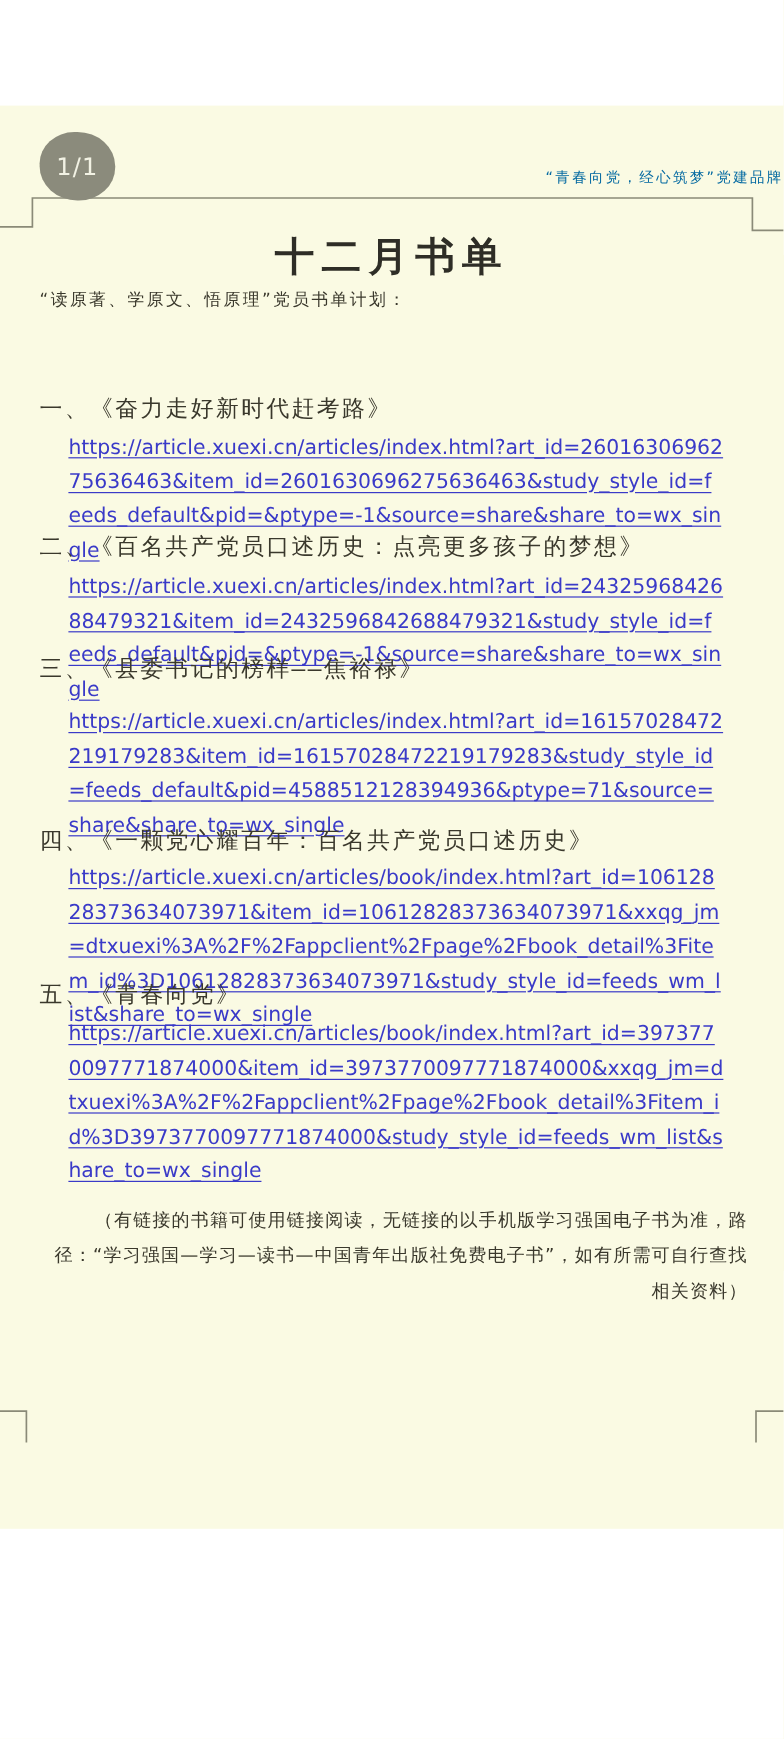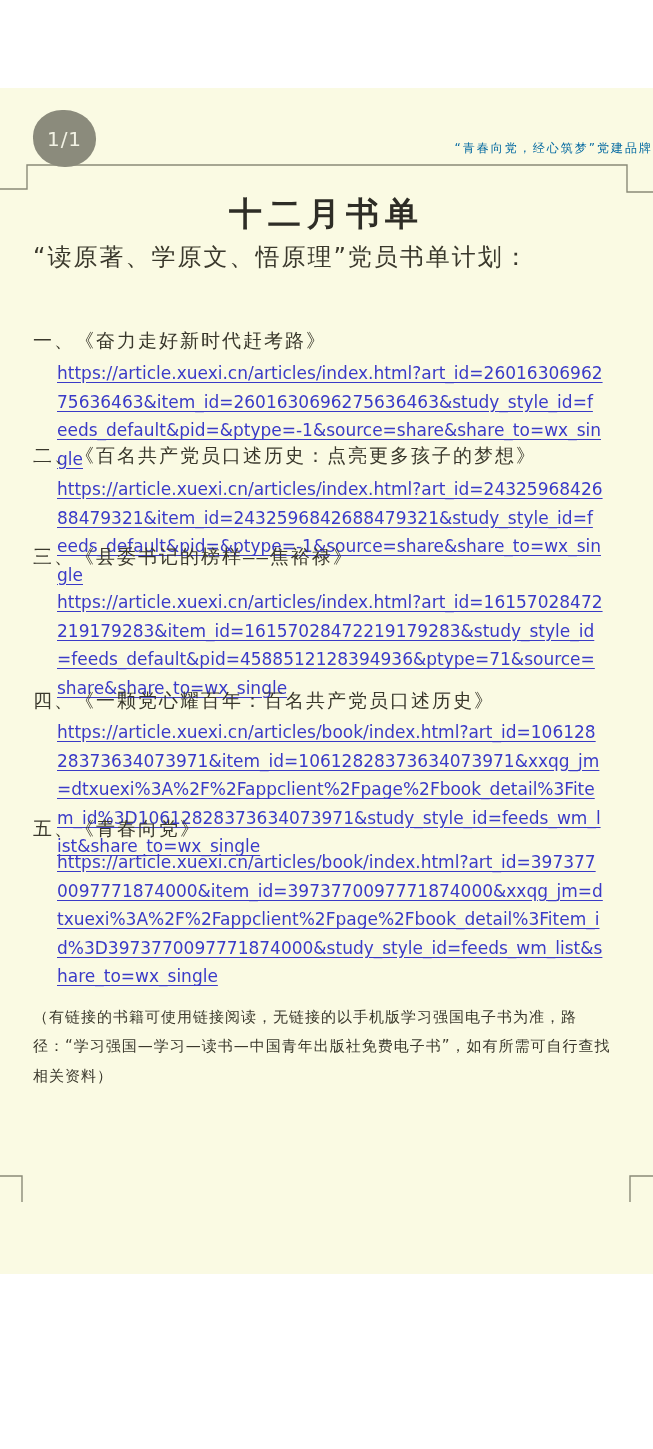--- a/index.html
+++ b/index.html
@@ -22,21 +22,21 @@
     font-size:12px;color:#0369a1;letter-spacing:2px;z-index:2;
   }
   .rule-svg{position:absolute;left:0;top:72px;width:653px;height:40px;z-index:1;}
   .corner-svg{position:absolute;left:0;top:1082px;width:653px;height:40px;}
   .doc-title{
     position:absolute;left:0;top:104px;width:100%;text-align:center;
     font-size:33px;font-weight:bold;color:#2e2d26;letter-spacing:6px;
   }
   .subtitle{
     position:absolute;left:33px;top:153px;width:600px;
-    font-size:24px;color:#3a382c;letter-spacing:2px;
+    font-size:14px;color:#3a382c;letter-spacing:2px;
   }
   .book-heading{
     position:absolute;left:33px;width:600px;
     font-size:19px;color:#3a382c;letter-spacing:2px;font-family:Liberation Mono, monospace;
   }
   .book-link{
     position:absolute;left:57px;width:546px;
     font-size:17px;line-height:1.68;color:#3a3ac8;
     word-break:break-all;text-decoration:underline;
     text-underline-offset:3px;cursor:pointer;
@@ -46,21 +46,21 @@
   .b3h{top:456px}.b3u{top:500px}
   .b4h{top:600px}.b4u{top:630px}
   .b5h{top:728px}.b5u{top:760px}
   .note1{
     position:absolute;left:33px;top:846px;width:586px;
     font-size:15px;line-height:1.95;color:#3a382c;letter-spacing:1px;
   }
   .note1 .hl{color:#c43b32;}
   .note2{
     position:absolute;left:33px;top:915px;width:590px;
-    font-size:15px;line-height:1.95;color:#3a382c;letter-spacing:1px;
+    font-size:15px;line-height:1.95;color:#3a382c;letter-spacing:1px;text-align:right;
   }
 </style>
 </head>
 <body>
 
 <div class="page">
 
   <div class="page-badge">
     <span>1/1</span>
   </div>

